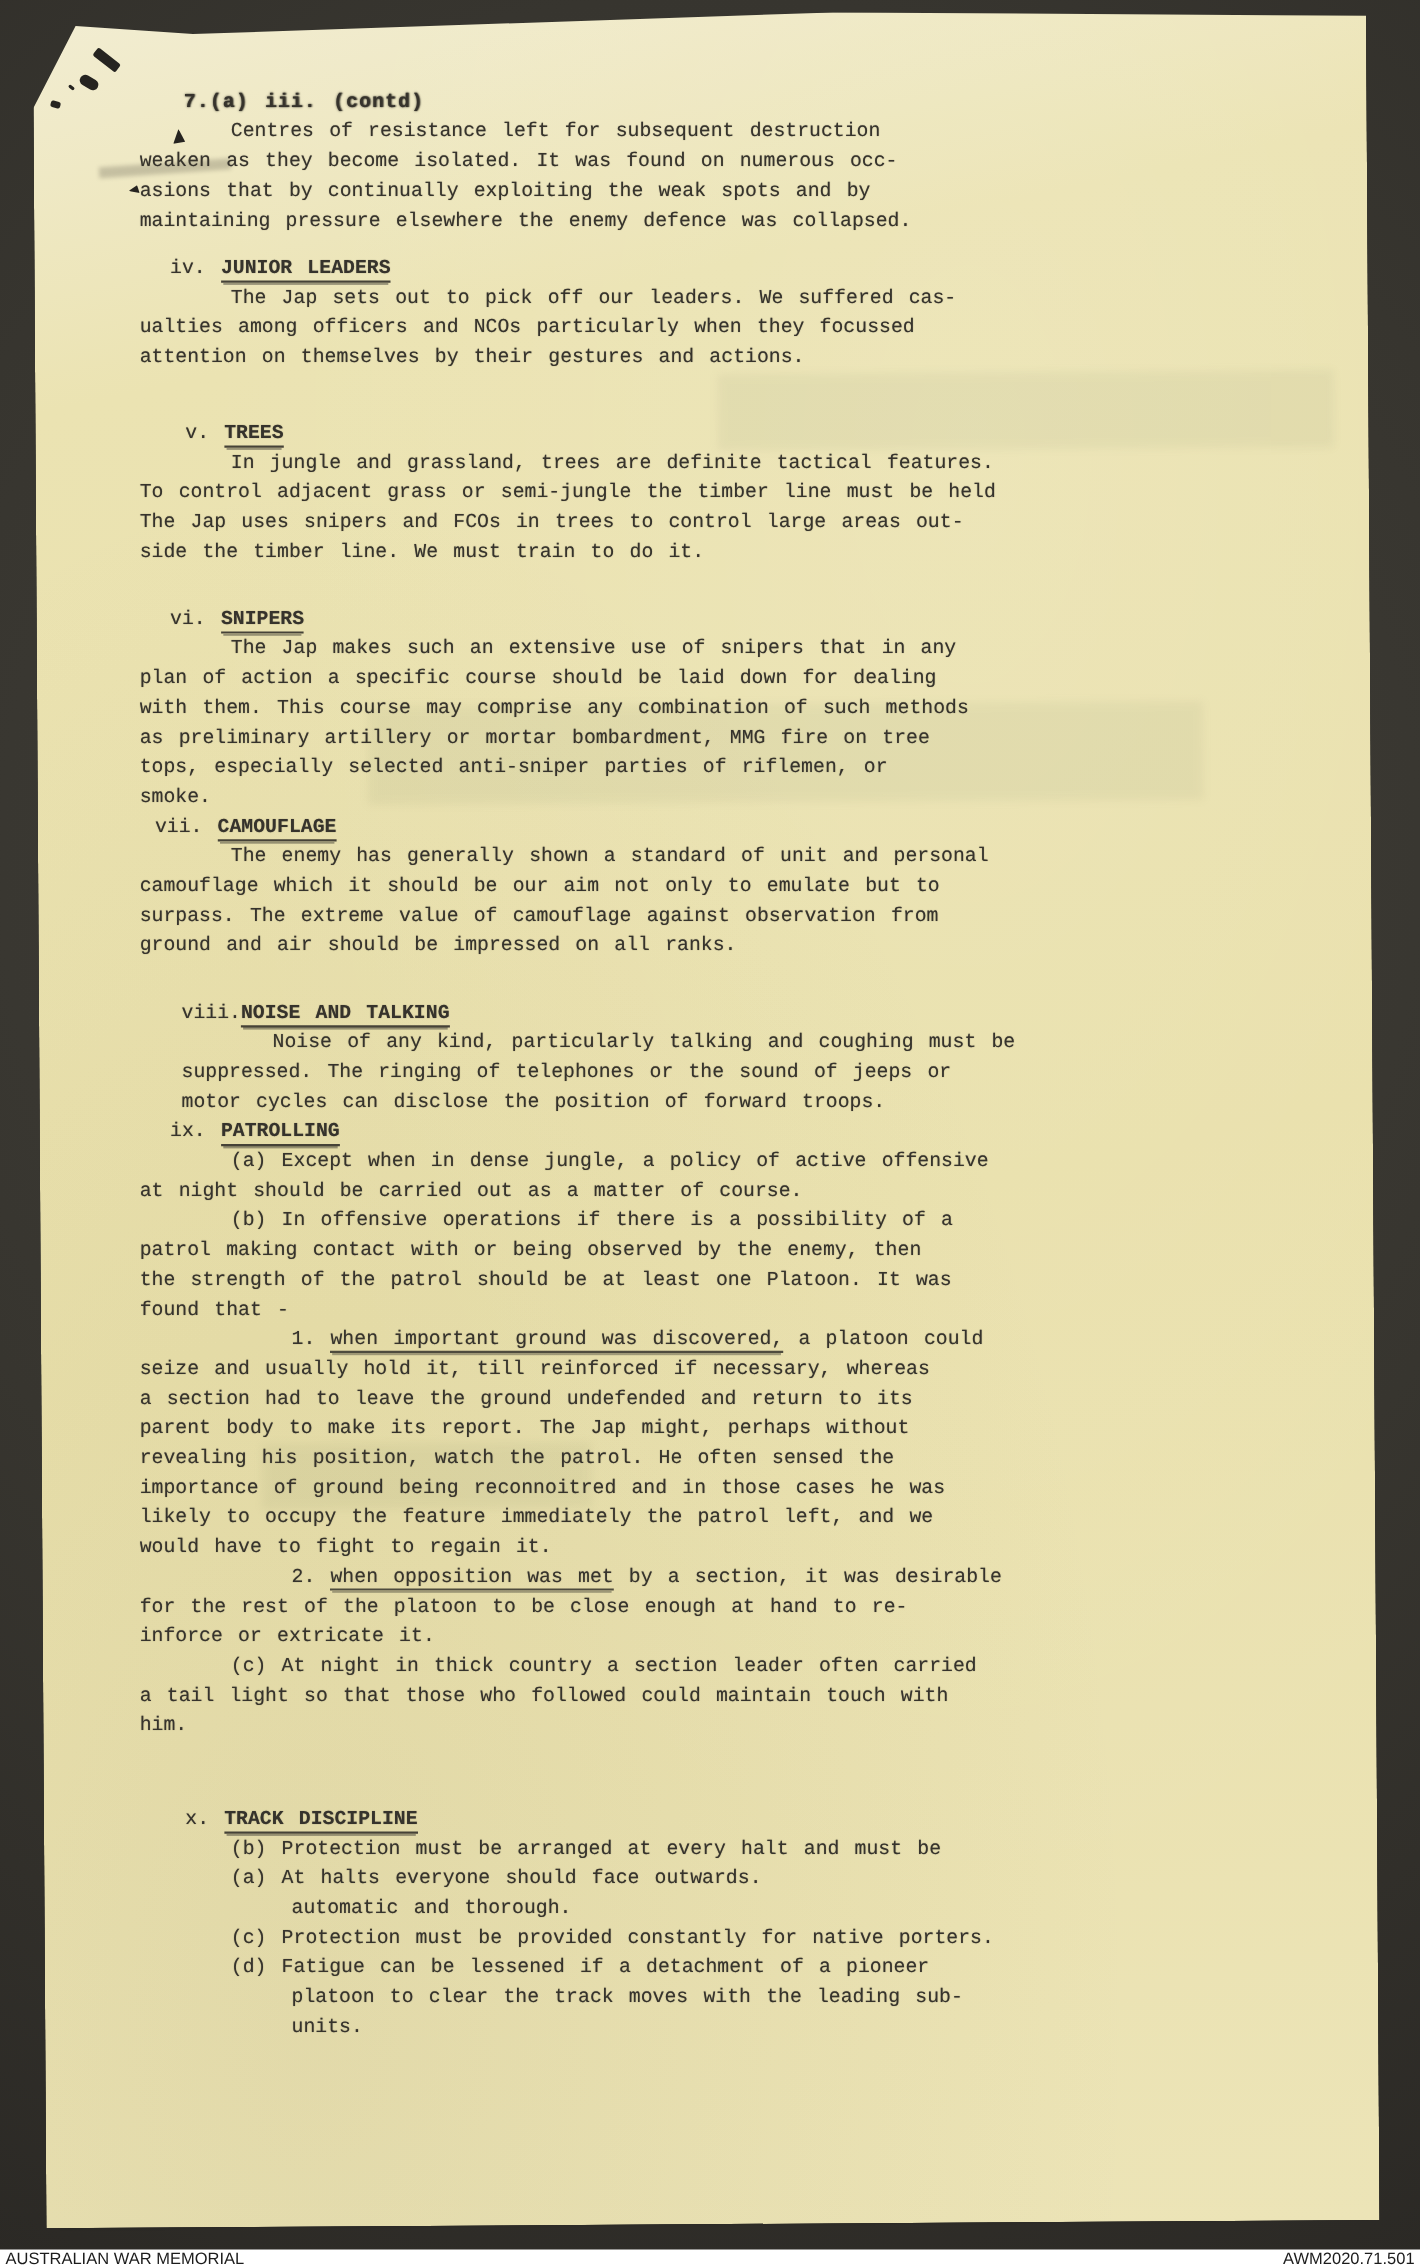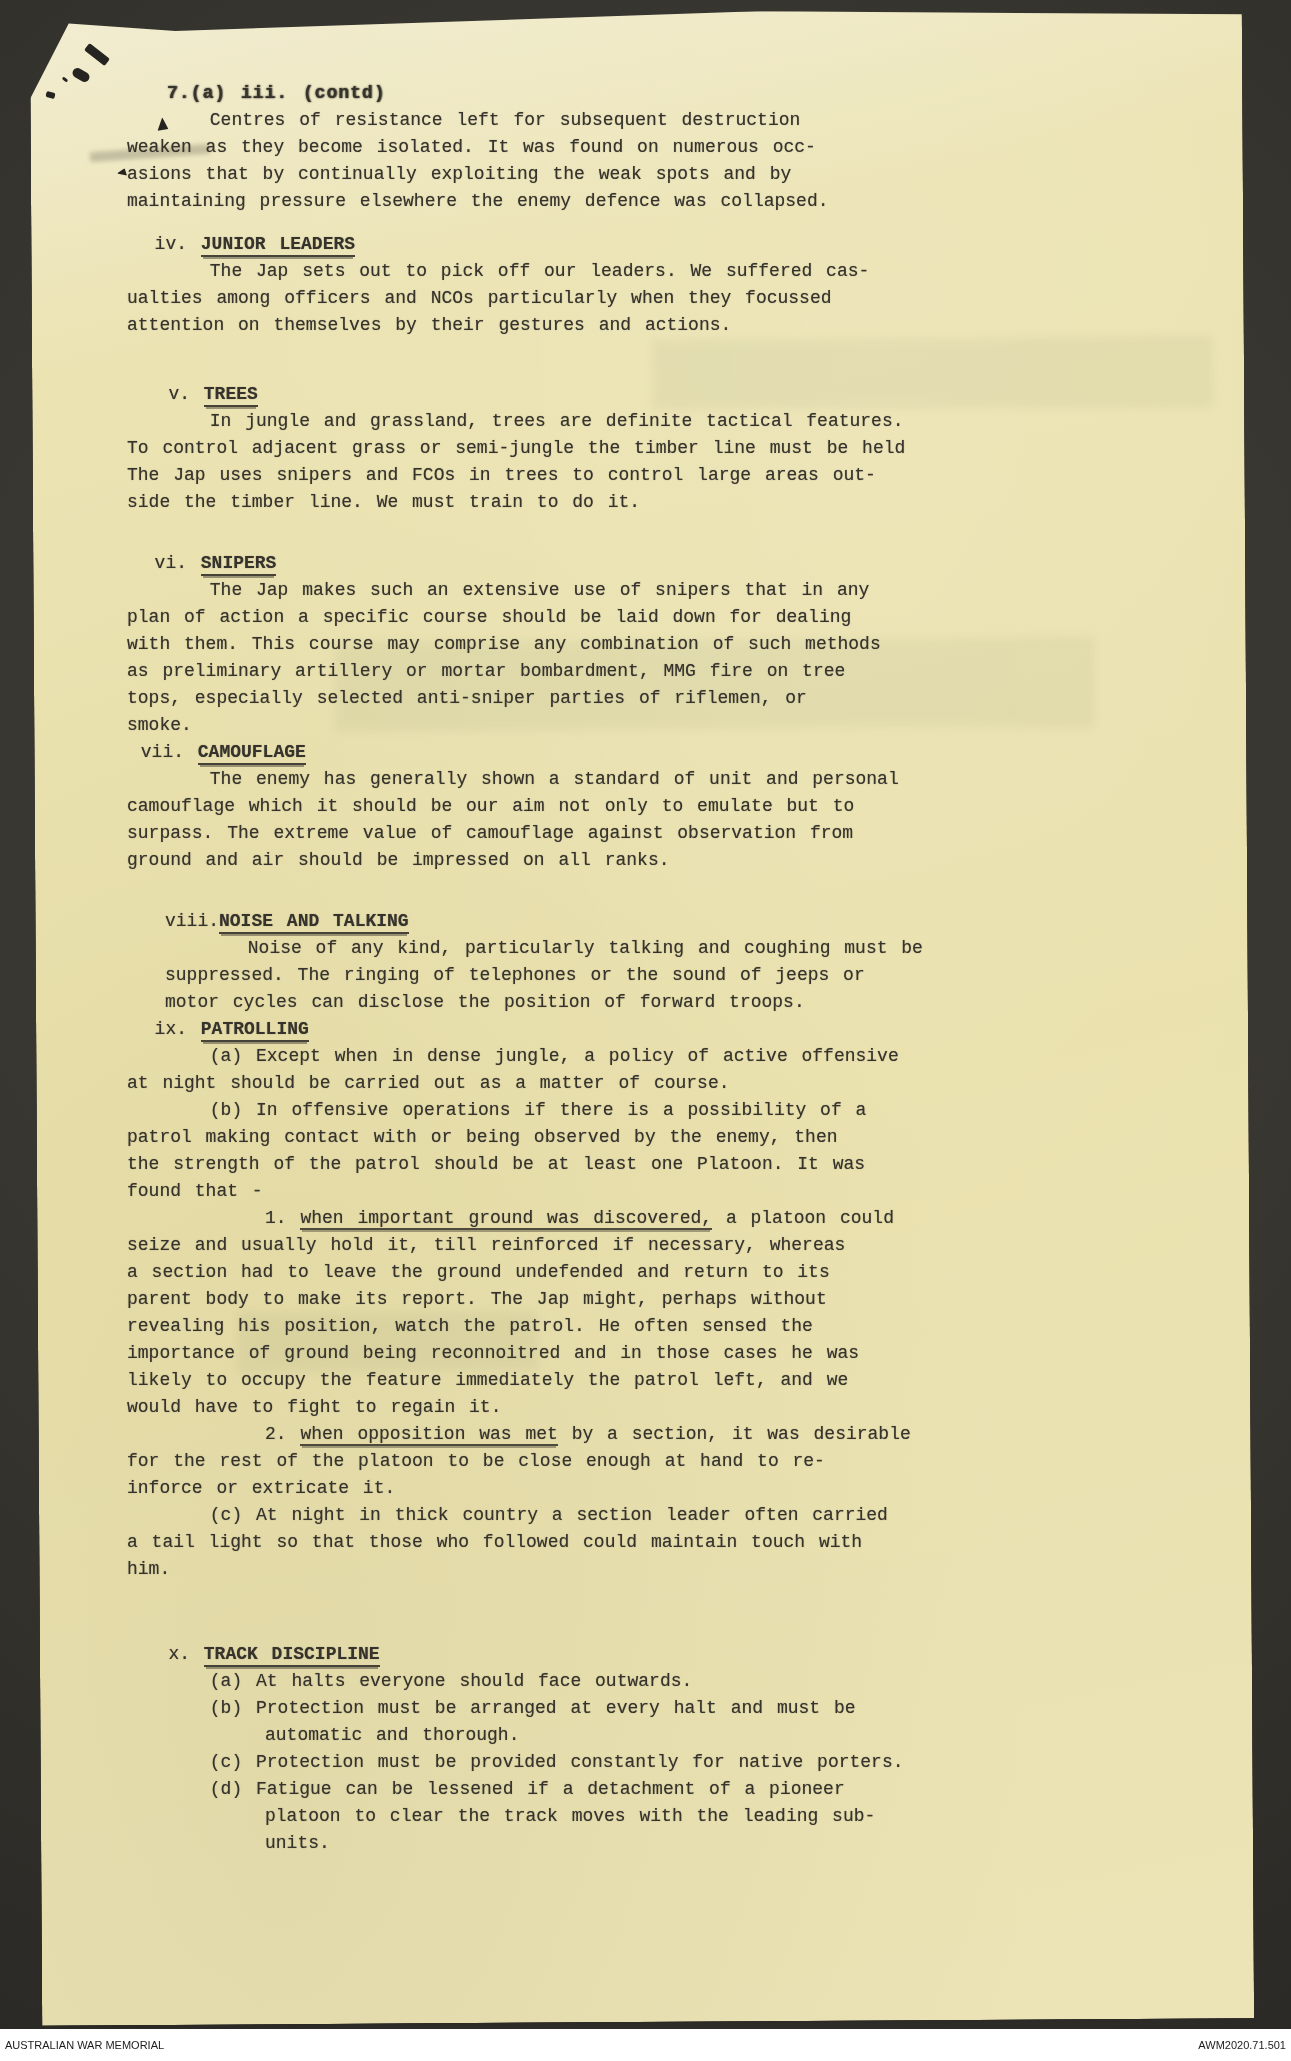--- a/index.html
+++ b/index.html
@@ -45,24 +45,24 @@
   .mark.m6{left:118px;top:168px;width:10px;height:8px;transform:rotate(24deg);
            clip-path:polygon(0 100%,50% 0,100% 70%);}
   .smudge{position:absolute;left:90px;top:148px;width:120px;height:10px;
            background:#5a5648;opacity:0.28;filter:blur(2px);transform:rotate(-4deg);}
   .ghost{position:absolute;background:#8a9468;opacity:0.10;filter:blur(4px);}
   .ghost.g1{left:620px;top:330px;width:560px;height:70px;}
   .ghost.g2{left:300px;top:630px;width:760px;height:90px;}
   .ghost.g3{left:200px;top:1300px;width:300px;height:60px;}
   .under-sheet{position:absolute;left:56px;top:2004px;width:1095px;height:14px;
            background:#f8f5e8;transform:rotate(-0.4deg);box-shadow:0 2px 4px rgba(0,0,0,0.4);}
-  .footer-bar{position:absolute;left:0;bottom:0;width:100%;height:32px;background:#ffffff;
+  .footer-bar{position:absolute;left:0;bottom:0;width:100%;height:16px;background:#ffffff;
            display:flex;justify-content:space-between;align-items:center;
            box-sizing:border-box;padding:0 5px;
-           font-family:"Liberation Sans","DejaVu Sans",sans-serif;font-size:11px;color:#1c1c1c;}
+           font-family:"Liberation Sans","DejaVu Sans",sans-serif;font-size:15px;color:#1c1c1c;}
 </style>
 </head>
 <body>
 
 <div class="page">
 
   <div class="under-sheet"></div>
 
   <div class="paper">
     <div class="ghost g1"></div>
@@ -140,22 +140,22 @@
           <div class="line">would have to fight to regain it.</div>
           <div class="line">          2. <span class="u">when opposition was met</span> by a section, it was desirable</div>
           <div class="line">for the rest of the platoon to be close enough at hand to re-</div>
           <div class="line">inforce or extricate it.</div>
           <div class="line">      (c) At night in thick country a section leader often carried</div>
           <div class="line">a tail light so that those who followed could maintain touch with</div>
           <div class="line">him.</div>
         </div>
         <div class="section">
           <div class="sec-heading"><span class="numeral">   x. </span><span class="sec-title">TRACK DISCIPLINE</span></div>
+          <div class="line">      (b) Protection must be arranged at every halt and must be</div>
           <div class="line">      (a) At halts everyone should face outwards.</div>
-          <div class="line">      (b) Protection must be arranged at every halt and must be</div>
           <div class="line">          automatic and thorough.</div>
           <div class="line">      (c) Protection must be provided constantly for native porters.</div>
           <div class="line">      (d) Fatigue can be lessened if a detachment of a pioneer</div>
           <div class="line">          platoon to clear the track moves with the leading sub-</div>
           <div class="line">          units.</div>
         </div>
       </div>
   </div>
 
   <div class="footer-bar">

